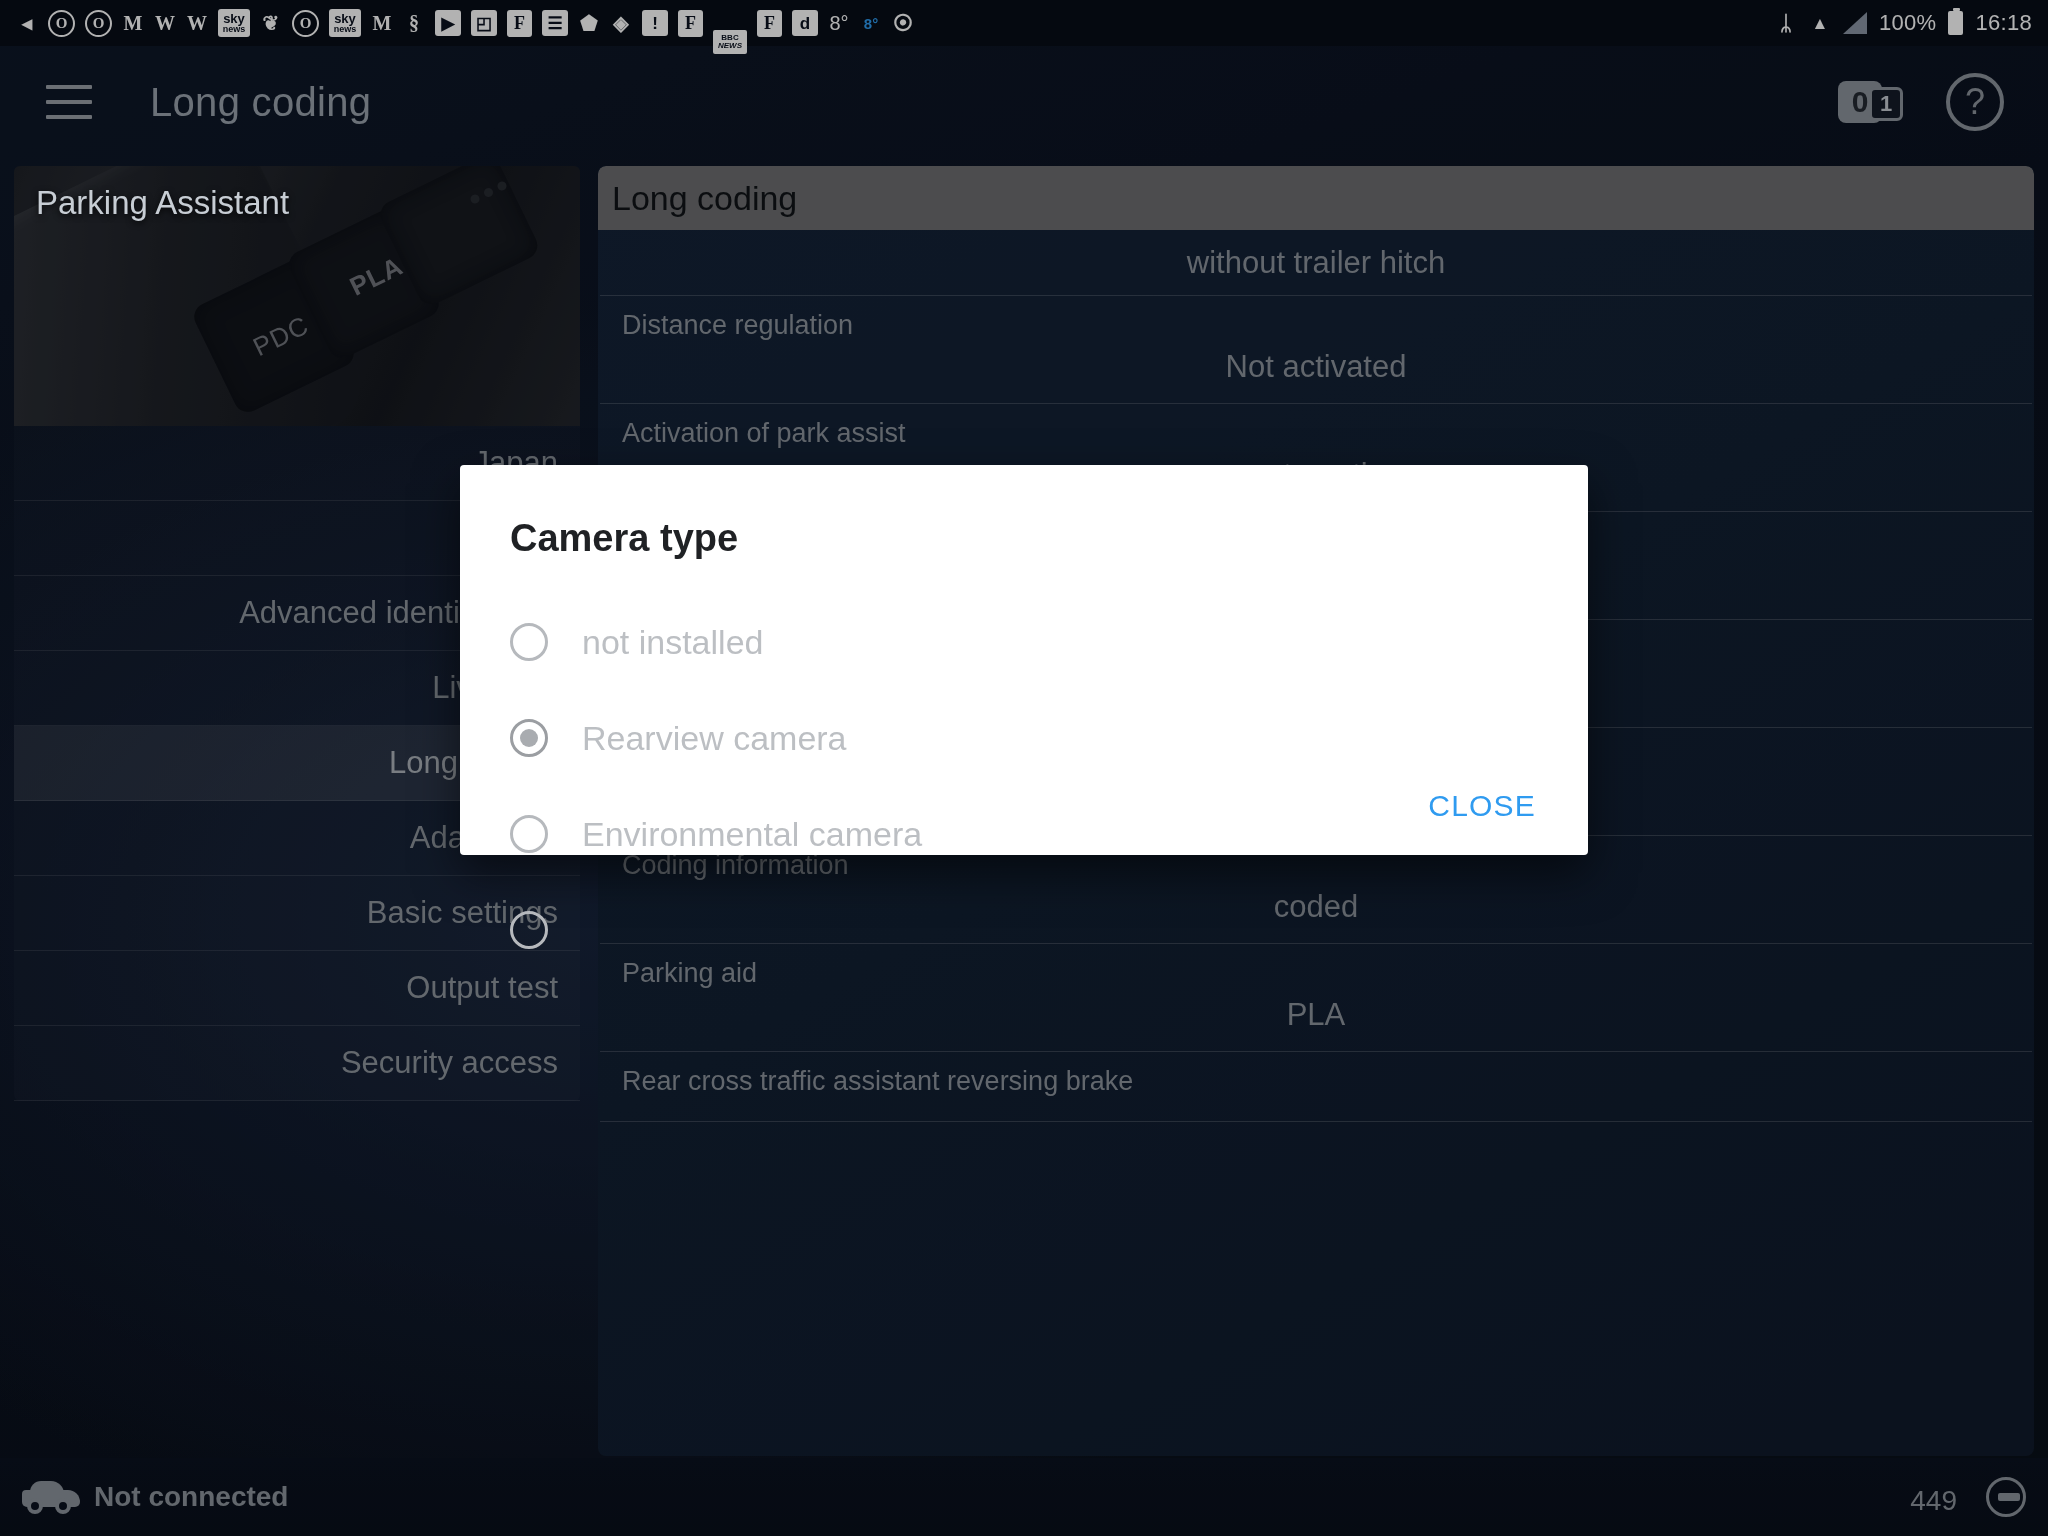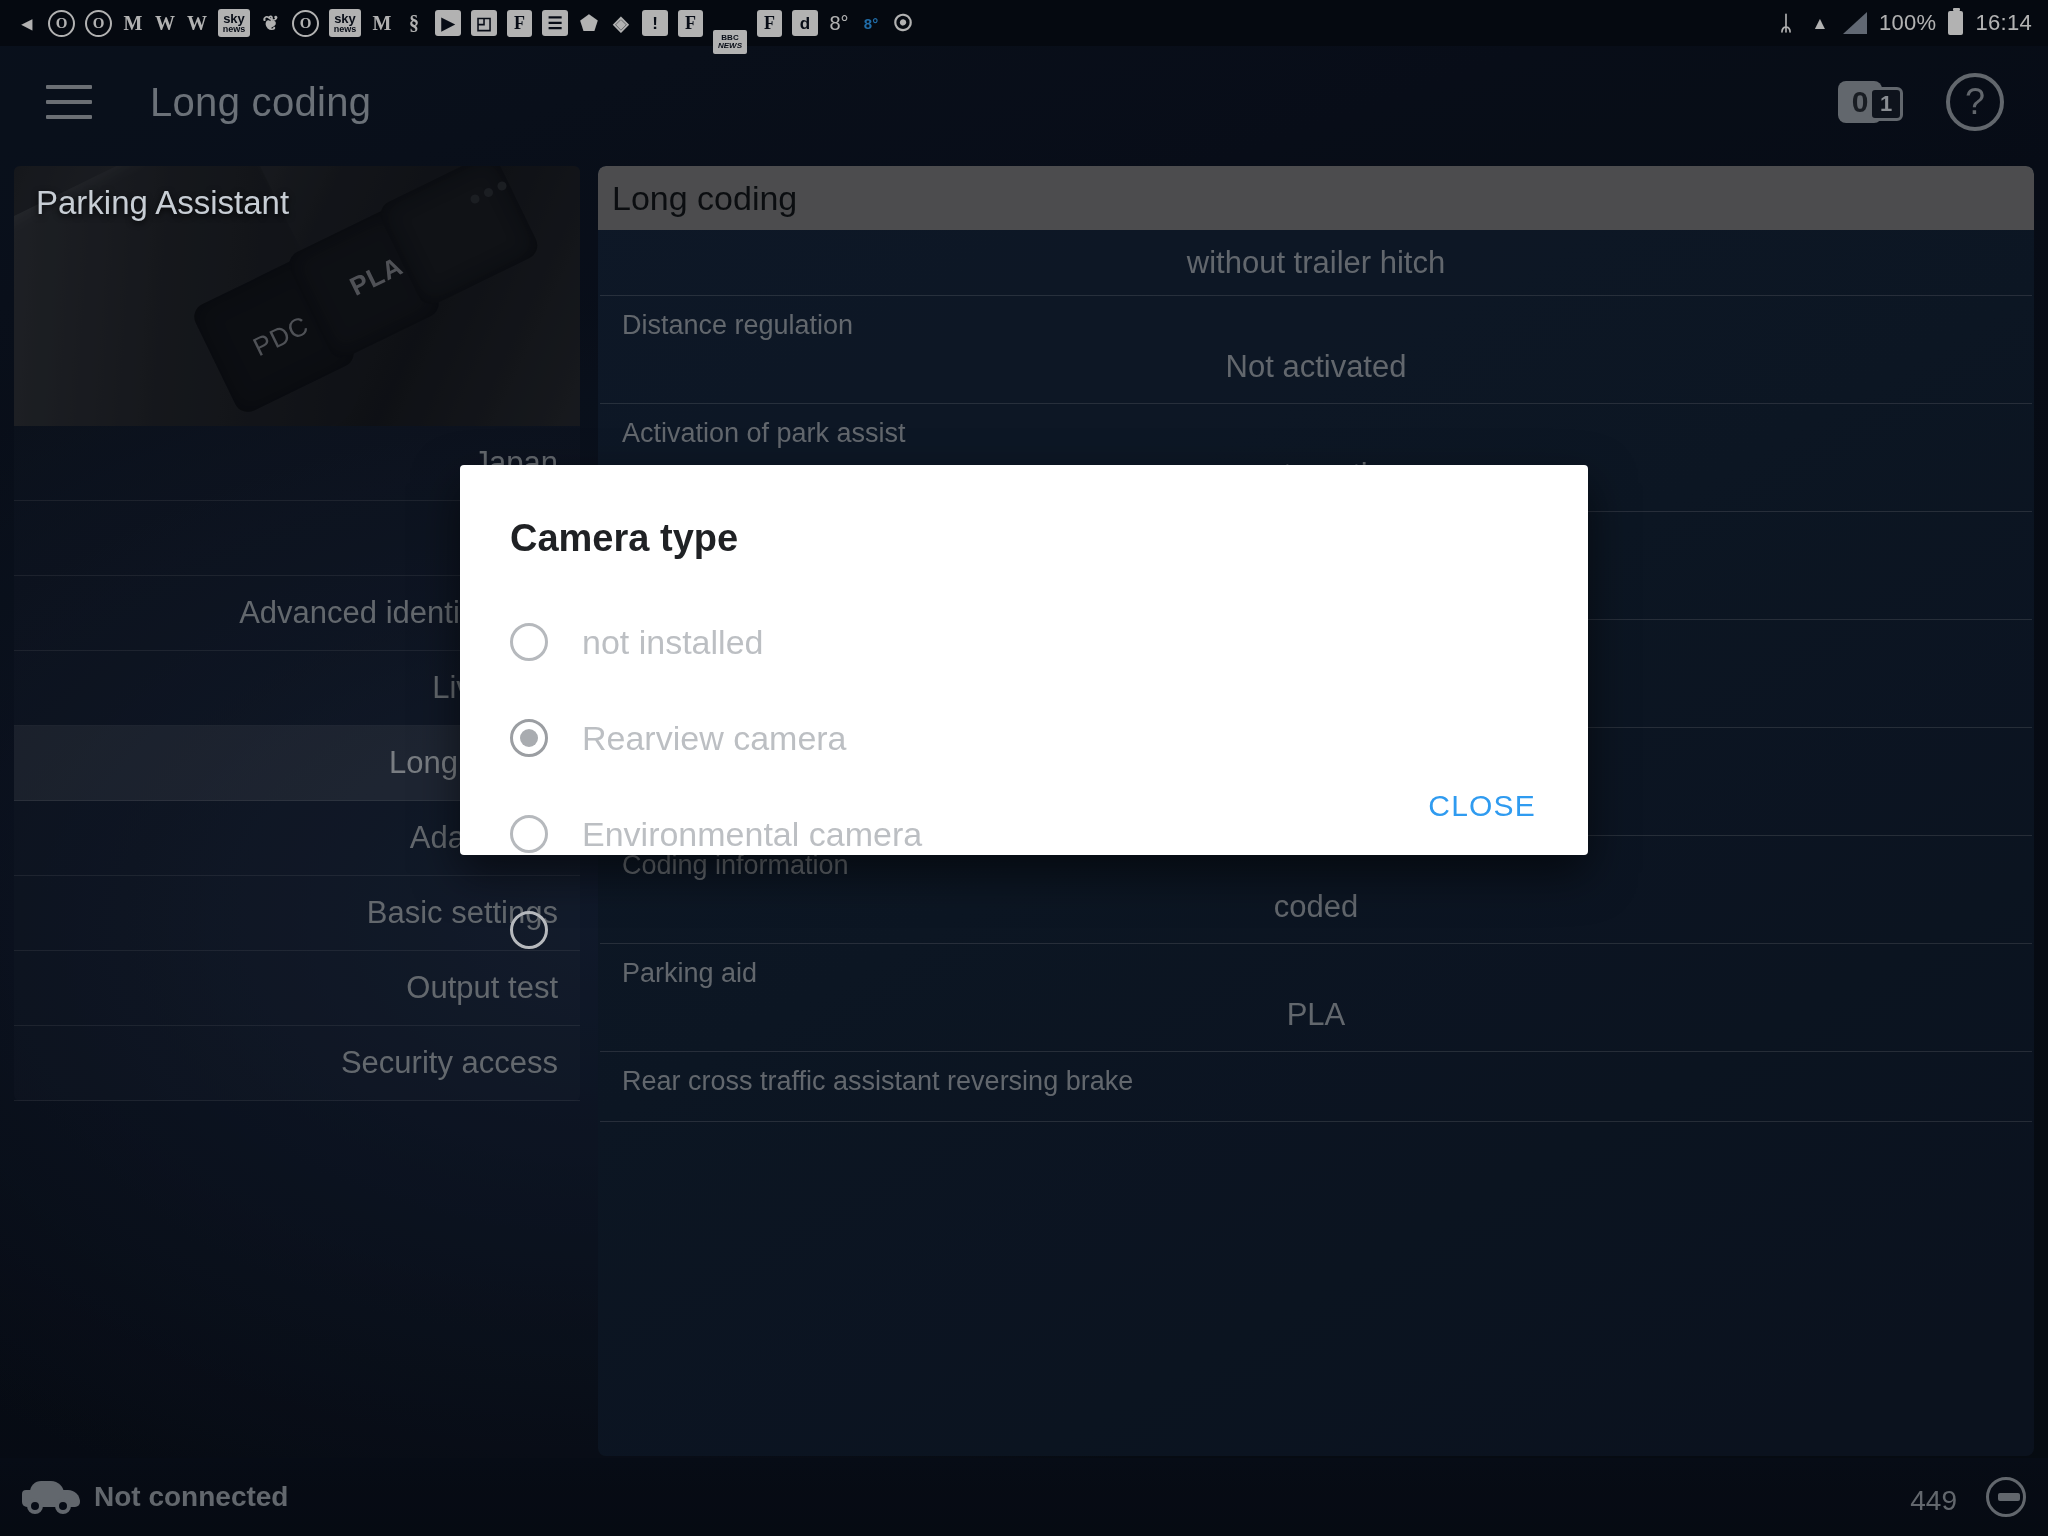--- a/index.html
+++ b/index.html
@@ -332,21 +332,21 @@
         <span class="sb-ico temp">8°</span>
         <span class="sb-ico tempblue">8°</span>
         <span class="sb-ico">⦿</span>
       </div>
     <div class="sb-right">
       <span class="sb-ico">ᛦ</span>
       <span class="sb-ico" style="font-size:17px">▲</span>
       <span class="sb-signal"></span>
       <span class="sb-text">100%</span>
       <span class="sb-batt"></span>
-      <span class="sb-text">16:14</span>
+      <span class="sb-text">16:18</span>
     </div>
   </div>
 
   <div class="toolbar">
     <div class="hamburger">
       <span></span>
       <span></span>
       <span></span>
     </div>
     <div class="app-title">Long coding</div>

